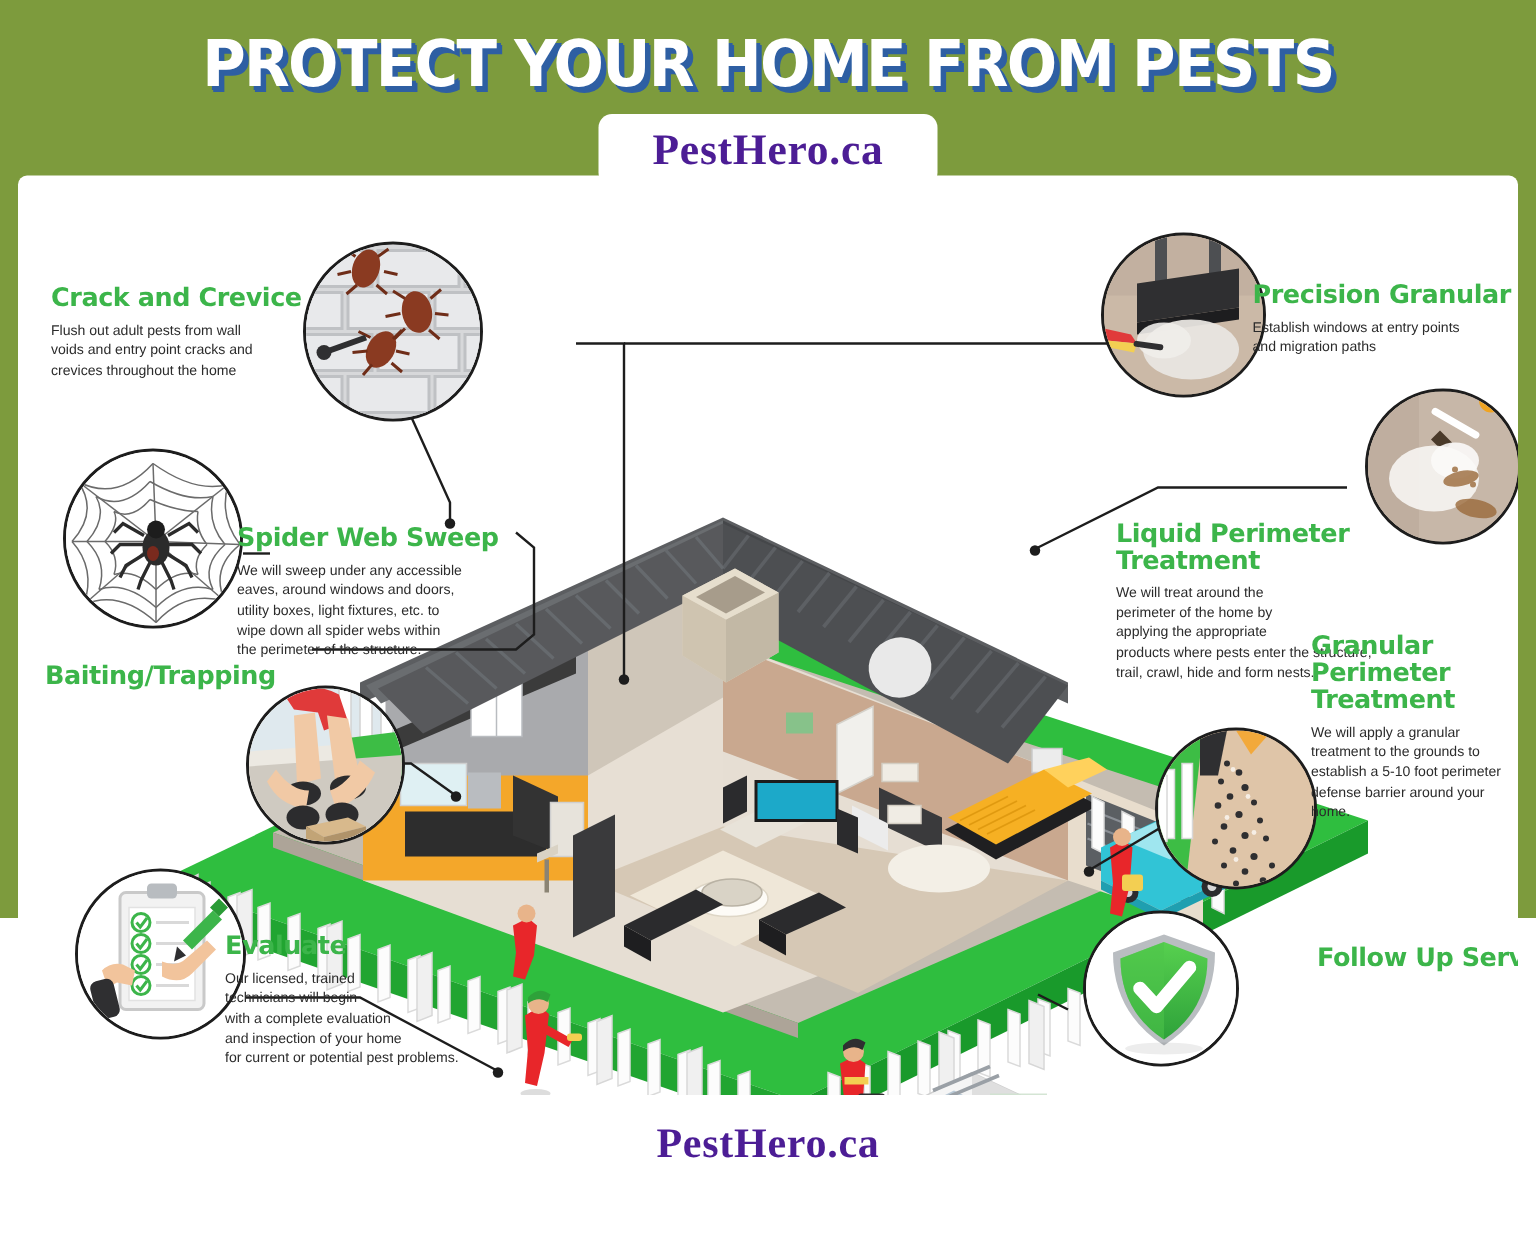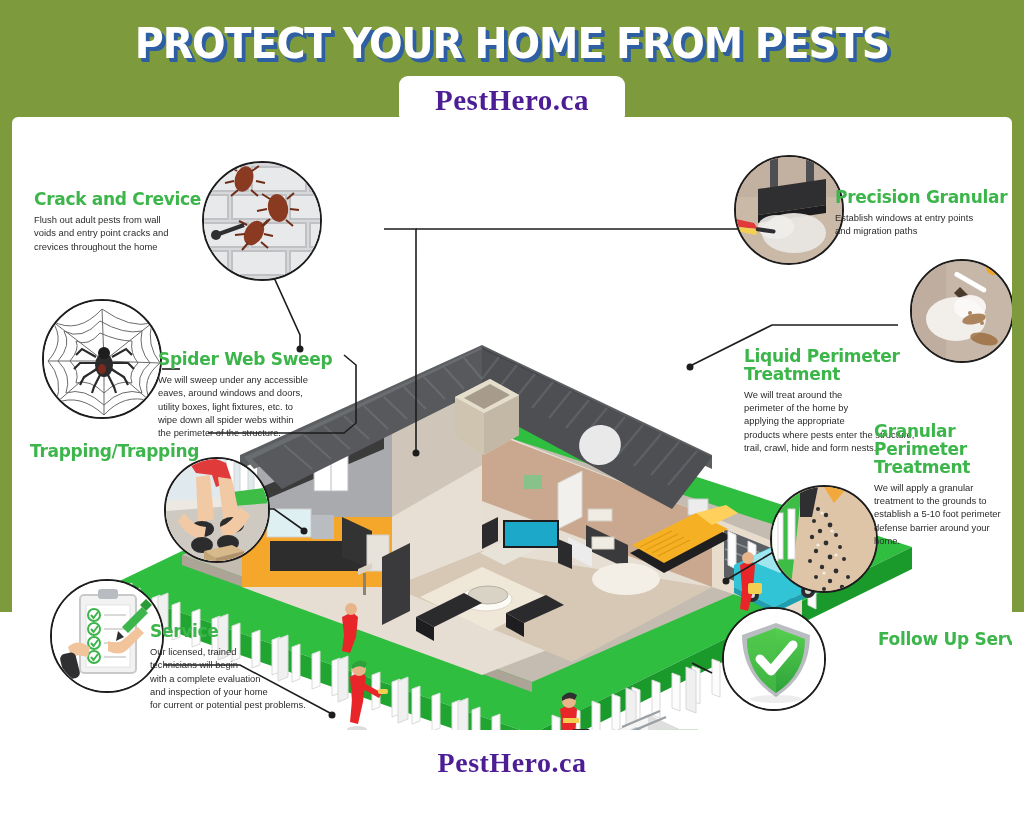--- a/index.html
+++ b/index.html
@@ -692,25 +692,25 @@
     <div class="callout" id="c-spider">
       <h3>Spider Web Sweep</h3>
       <p>We will sweep under any accessible
 eaves, around windows and doors,
 utility boxes, light fixtures, etc. to
 wipe down all spider webs within
 the perimeter of the structure.</p>
     </div>
 
     <div class="callout" id="c-bait">
-      <h3>Trapping/Trapping</h3>
+      <h3>Baiting/Trapping</h3>
     </div>
 
     <div class="callout" id="c-evaluate">
-      <h3>Service</h3>
+      <h3>Evaluate</h3>
       <p>Our licensed, trained
 technicians will begin
 with a complete evaluation
 and inspection of your home
 for current or potential pest problems.</p>
     </div>
 
     <div class="callout" id="c-precision">
       <h3>Precision Granular</h3>
       <p>Establish windows at entry points

